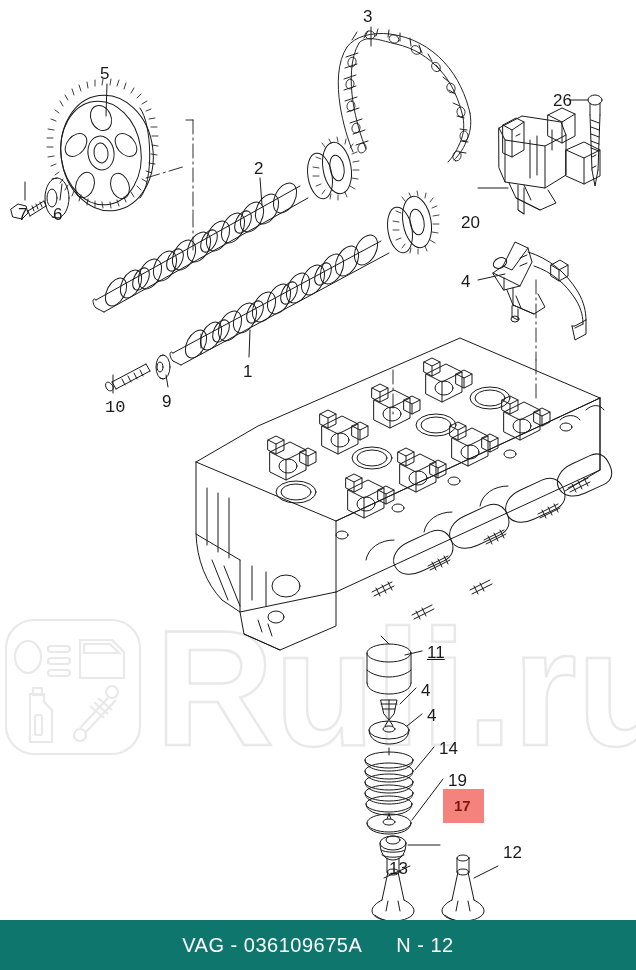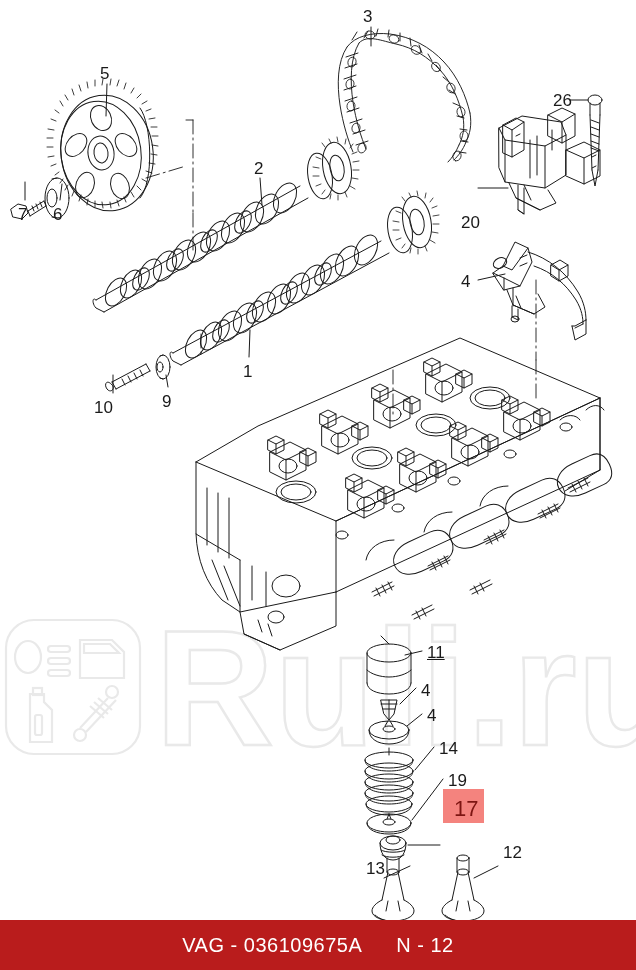--- a/index.html
+++ b/index.html
@@ -44,33 +44,34 @@
     white-space: nowrap;
     user-select: none;
   }
   .hl-box {
     position: absolute;
     background: #F4837E;
   }
   .hl-label {
     position: absolute;
     font-family: "Liberation Sans", sans-serif;
-    font-size: 22px;
+    font-size: 15px;
     color: #7d1512;
     line-height: 1;
     white-space: nowrap;
+    font-weight: bold;
   }
 
   #footer {
     position: absolute;
     left: 0;
     top: 920px;
     width: 636px;
     height: 50px;
-    background: #b91c1c;
+    background: #0f766e;
     display: flex;
     align-items: center;
     justify-content: center;
     gap: 34px;
   }
   #footer .ftxt {
     color: #ffffff;
     font-family: "Liberation Sans", sans-serif;
     font-size: 20px;
     letter-spacing: 0.5px;
@@ -625,28 +626,28 @@
     <div id="labels-layer" class="layer">
         <div class="callout" style="left: 363px; top: 8px;">3</div>
         <div class="callout" style="left: 100px; top: 65px;">5</div>
         <div class="callout" style="left: 553px; top: 92px;">26</div>
         <div class="callout" style="left: 254px; top: 160px;">2</div>
         <div class="callout" style="left: 461px; top: 182px; margin-top: 32px;">20</div>
         <div class="callout" style="left: 18px; top: 206px;">7</div>
         <div class="callout" style="left: 53px; top: 206px;">6</div>
         <div class="callout" style="left: 461px; top: 273px;">4</div>
         <div class="callout" style="left: 243px; top: 363px;">1</div>
-        <div class="callout" style="left: 94px; top: 399px;">10</div>
+        <div class="callout" style="left: 105px; top: 399px; font-family: Liberation Mono, monospace;">10</div>
         <div class="callout" style="left: 162px; top: 393px;">9</div>
         <div class="callout" style="left: 427px; top: 644px; text-decoration: underline;">11</div>
         <div class="callout" style="left: 421px; top: 682px;">4</div>
         <div class="callout" style="left: 427px; top: 707px;">4</div>
         <div class="callout" style="left: 439px; top: 740px;">14</div>
         <div class="callout" style="left: 448px; top: 772px;">19</div>
-        <div class="callout" style="left: 366px; top: 860px;">13</div>
+        <div class="callout" style="left: 389px; top: 860px;">13</div>
         <div class="callout" style="left: 503px; top: 844px;">12</div>
       </div>
 
   </div>
 
   <div id="footer">
     <span class="ftxt">VAG - 036109675A</span>
     <span class="ftxt">N - 12</span>
   </div>
 

